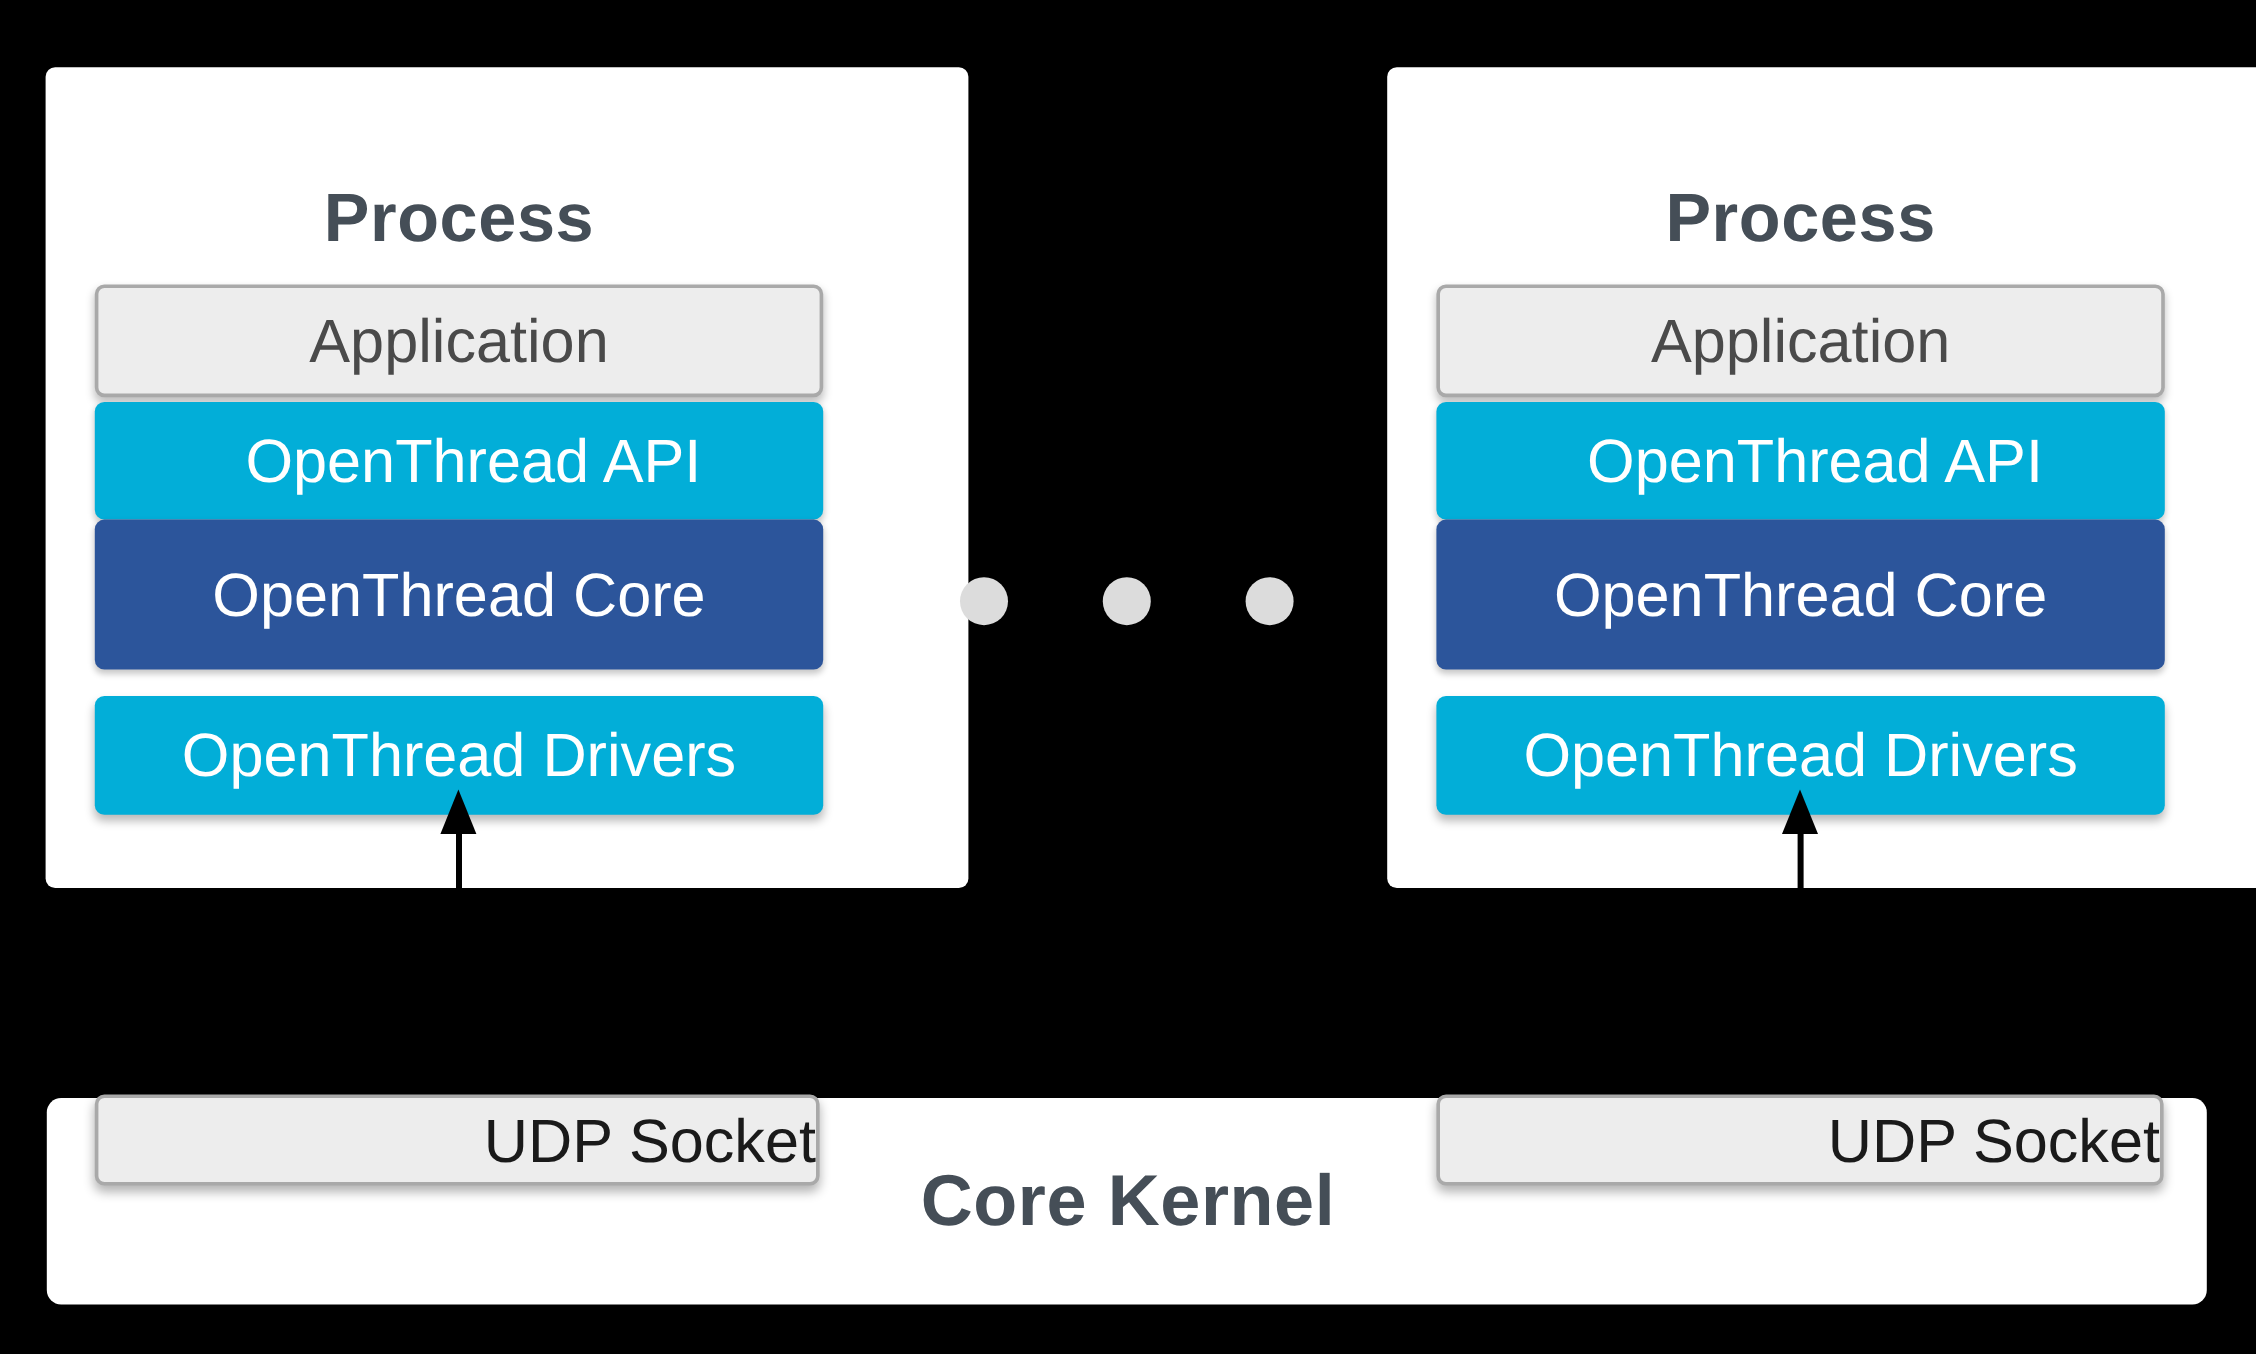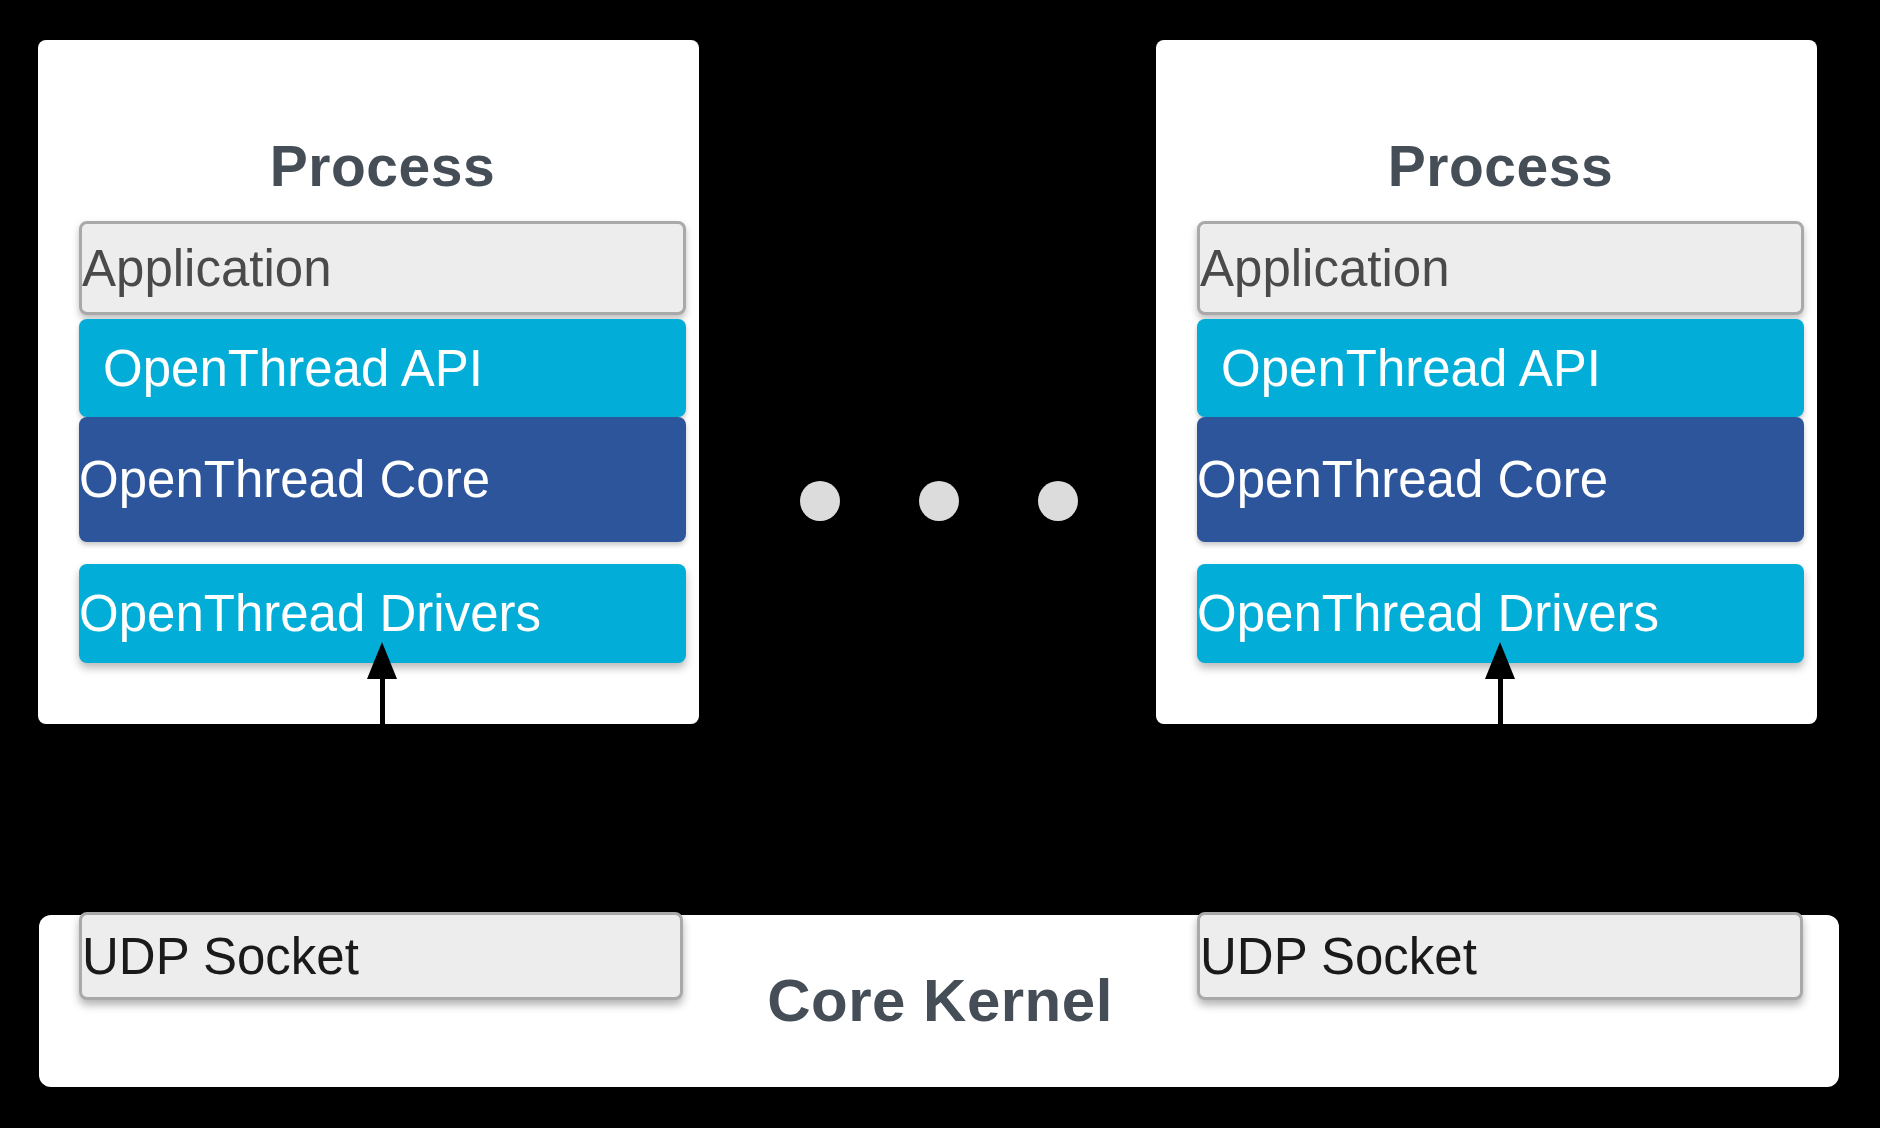--- a/index.html
+++ b/index.html
@@ -20,37 +20,37 @@
   html,body{background:var(--background);}
   body{font-family:"Liberation Sans","DejaVu Sans",sans-serif;}
   .canvas{
     position:relative;
     width:1880px;height:1128px;
     background:var(--background);
     overflow:hidden;
   }
   
   .process-card{
-    position:absolute;top:40px;width:661px;height:684px;
+    position:absolute;top:56px;width:769px;height:684px;
     background:var(--card-bg);
     border-radius:8px;
     box-shadow:0 2px 8px rgba(0,0,0,.45);
   }
   .card-left{left:38px;}
   .card-right{left:1156px;}
   .process-title{
     position:absolute;top:98px;left:41px;width:607px;
     text-align:center;
     font-size:57px;line-height:1;font-weight:700;
     color:var(--heading-text);
     letter-spacing:.5px;
   }
   .layer{
     position:absolute;left:41px;width:607px;
-    display:flex;align-items:center;justify-content:flex-start;
+    display:flex;align-items:center;justify-content:center;
     font-size:51px;line-height:1;
     border-radius:8px;
   }
   .layer-app{
     top:181px;height:94px;
     background:var(--neutral-bg);
     border:3px solid var(--neutral-border);
     color:var(--app-text);
     box-shadow:0 4px 7px rgba(0,0,0,.25);
   }
@@ -102,22 +102,22 @@
     border-radius:12px;
   }
   .kernel-title{
     position:absolute;left:683px;top:915px;width:514px;height:172px;
     display:flex;align-items:center;justify-content:center;
     font-size:60px;font-weight:700;line-height:1;
     color:var(--heading-text);
     letter-spacing:.5px;
   }
   .udp-box{
-    position:absolute;top:912px;height:88px;
-    display:flex;align-items:center;justify-content:flex-start;
+    position:absolute;top:912px;height:76px;
+    display:flex;align-items:center;justify-content:flex-end;
     background:var(--neutral-bg);
     border:3px solid var(--neutral-border);
     border-radius:8px;
     font-size:51px;line-height:1;
     color:var(--udp-text);
     box-shadow:0 5px 9px rgba(0,0,0,.3);
   }
   .udp-left{left:79px;width:604px;}
   .udp-right{left:1197px;width:606px;}
 </style>

